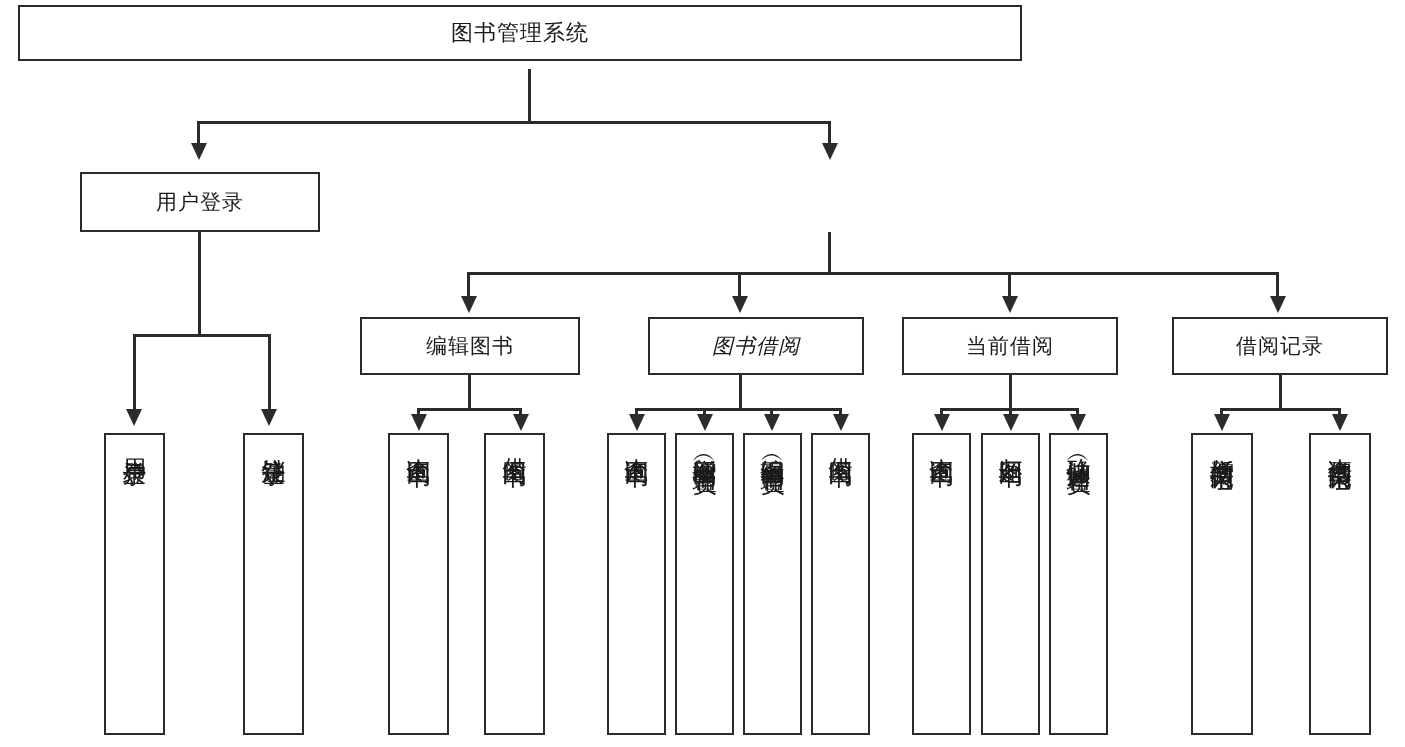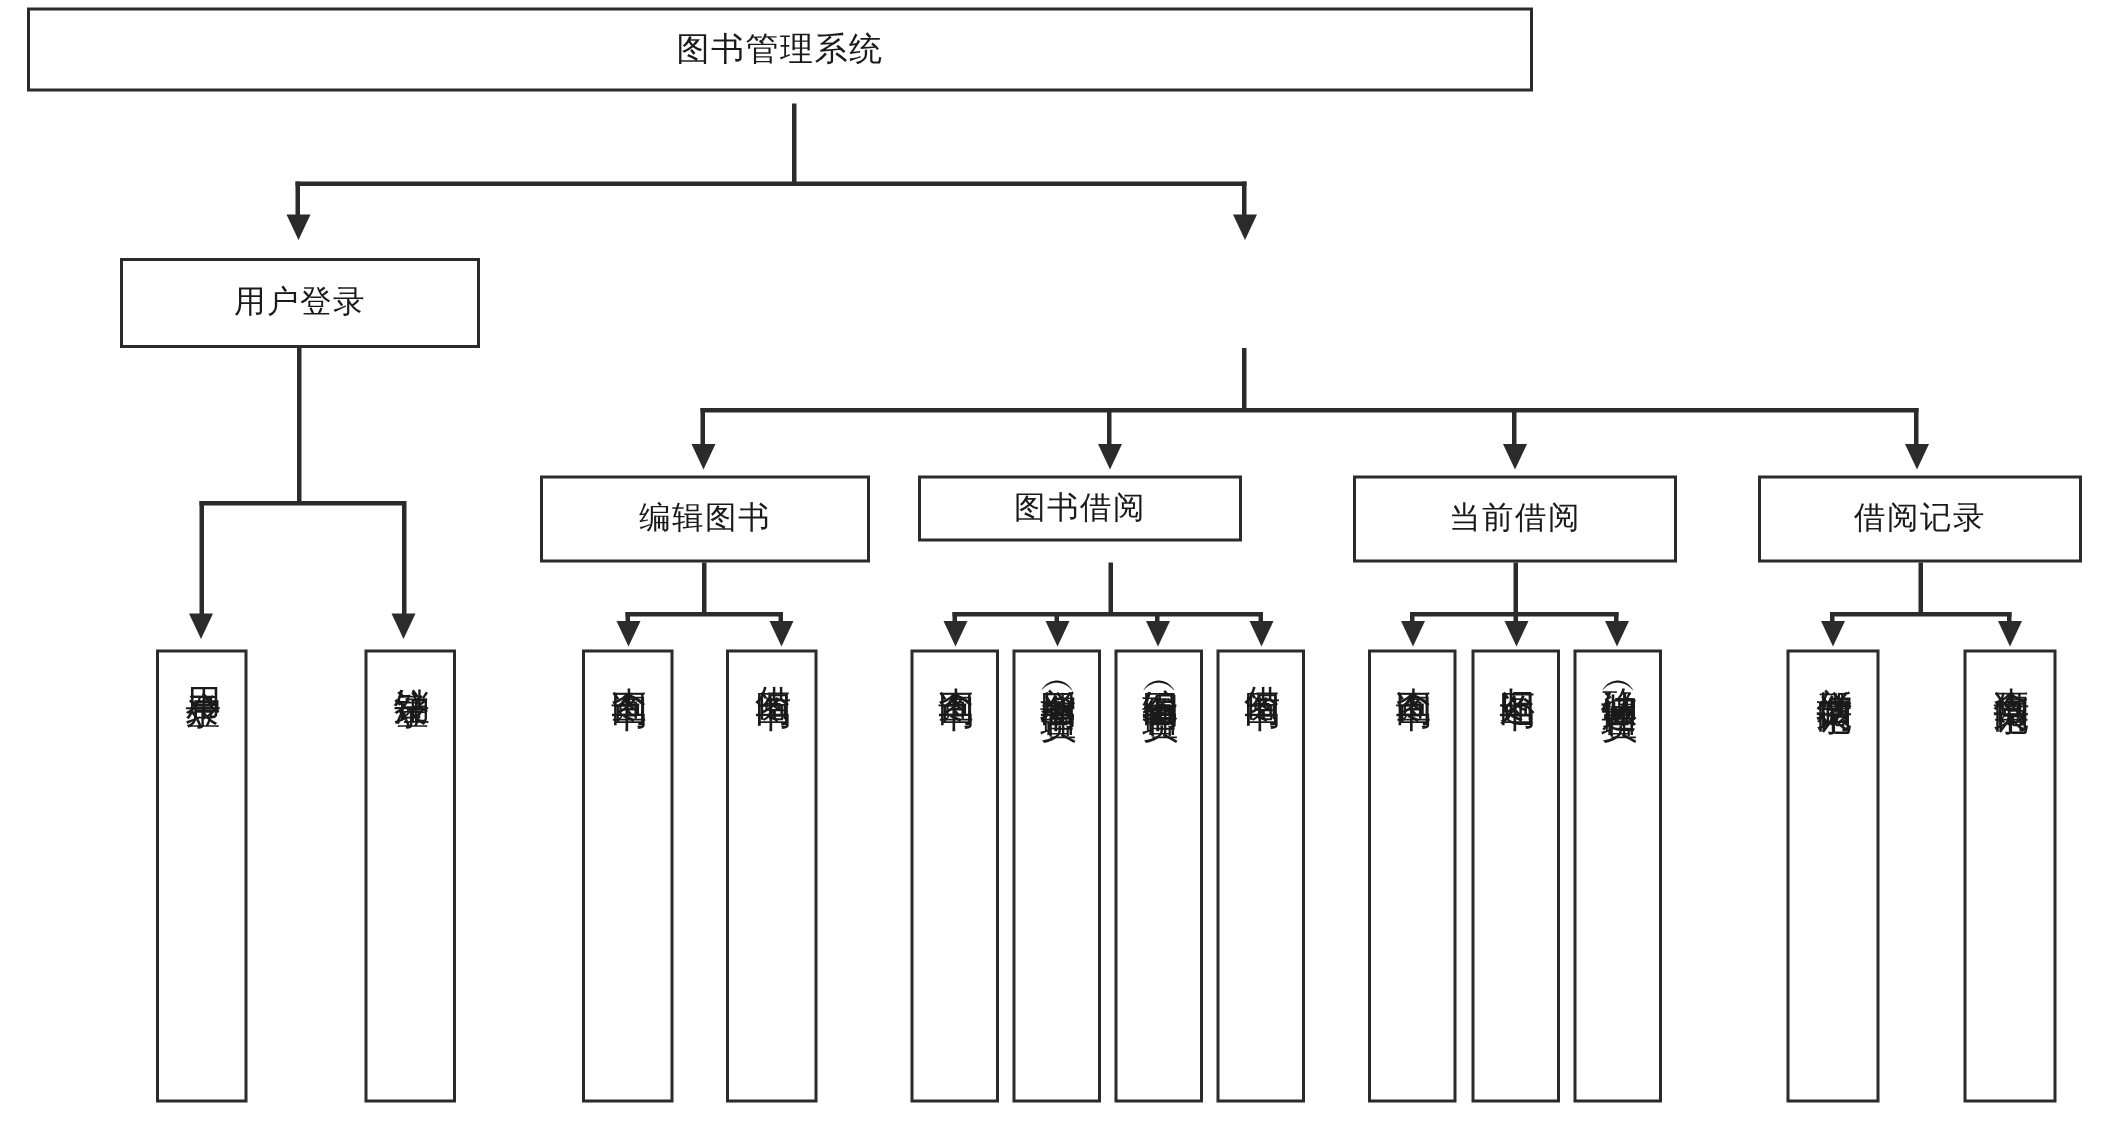--- a/index.html
+++ b/index.html
@@ -108,21 +108,21 @@
   <div class="vline" style="left:738px;top:272px;width:3px;height:25px;"></div>
   <div class="arrow" style="left:732px;top:296px;"></div>
   <div class="vline" style="left:1008px;top:272px;width:3px;height:25px;"></div>
   <div class="arrow" style="left:1002px;top:296px;"></div>
   <div class="vline" style="left:1276px;top:272px;width:3px;height:25px;"></div>
   <div class="arrow" style="left:1270px;top:296px;"></div>
 
   <div class="node lvl3" style="left:360px;top:317px;width:220px;height:58px;">
     <span class="label">编辑图书</span>
   </div>
-  <div class="node lvl3" style="left:612px;top:317px;width:216px;height:44px;">
+  <div class="node lvl3" style="left:648px;top:317px;width:216px;height:58px;font-style:italic;">
     <span class="label">图书借阅</span>
   </div>
   <div class="node lvl3" style="left:1172px;top:317px;width:216px;height:58px;">
     <span class="label">借阅记录</span>
   </div>
   <div class="node lvl3" style="left:902px;top:317px;width:216px;height:58px;">
     <span class="label">当前借阅</span>
   </div>
 
   <div class="vline" style="left:468px;top:375px;width:3px;height:35px;"></div>

